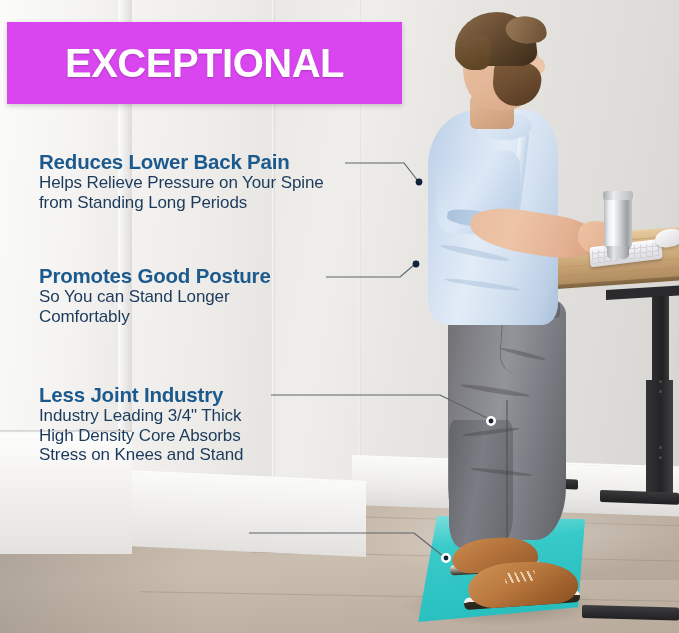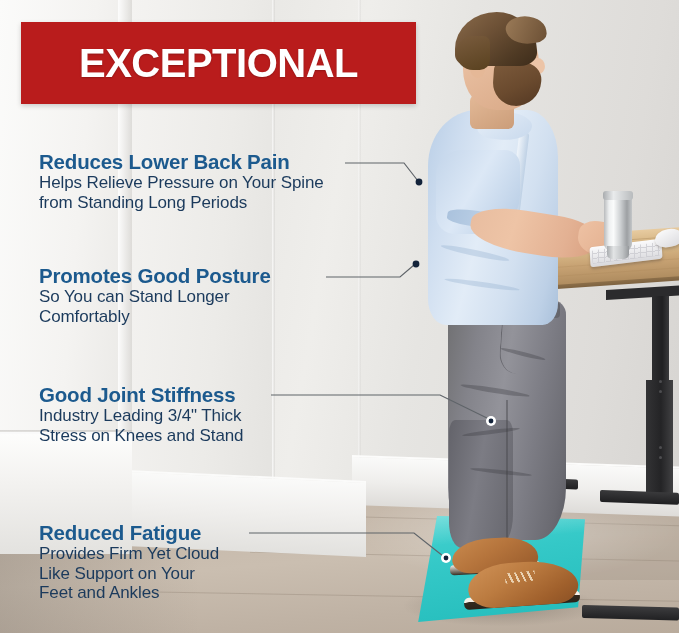--- a/index.html
+++ b/index.html
@@ -323,22 +323,22 @@
     transform:rotate(-6deg);
   }
   .sock{
     position:absolute;left:480px;top:548px;width:34px;height:14px;
     background:linear-gradient(120deg,#2c2f3c,#454a5c);
     border-radius:4px;transform:rotate(-4deg);
   }
 
   
   .banner{
-    position:absolute;left:21px;top:22px;width:395px;height:82px;
-    background:#b91c1c;
+    position:absolute;left:7px;top:22px;width:395px;height:82px;
+    background:#d946ef;
     box-shadow:0 2px 5px rgba(0,0,0,.18);
     display:flex;flex-direction:column;justify-content:center;
     padding:0 0 0 0;box-sizing:border-box;
   }
   .banner-l1{
     color:#ffffff;font-weight:bold;font-size:40px;line-height:40px;
     letter-spacing:-0.5px;text-align:center;
     text-shadow:0 1px 2px rgba(0,0,0,.22);
     font-family:"Liberation Sans","DejaVu Sans",sans-serif;
   }
@@ -499,29 +499,22 @@
 
   <div class="benefit" style="left:39px;top:264px;">
     <div class="b-title">Promotes Good Posture</div>
     <div class="b-body">
       <div>So You can Stand Longer</div>
       <div>Comfortably</div>
     </div>
   </div>
 
   <div class="benefit" style="left:39px;top:383px;">
-    <div class="b-title">Good Joint Stiffness</div>
+    <div class="b-title">Less Joint Industry</div>
     <div class="b-body">
       <div>Industry Leading 3/4" Thick</div>
+      <div>High Density Core Absorbs</div>
       <div>Stress on Knees and Stand</div>
     </div>
   </div>
 
-  <div class="benefit" style="left:39px;top:521px;">
-    <div class="b-title">Reduced Fatigue</div>
-    <div class="b-body">
-      <div>Provides Firm Yet Cloud</div>
-      <div>Like Support on Your</div>
-      <div>Feet and Ankles</div>
-    </div>
-  </div>
 
 </div>
 
 </body></html>

